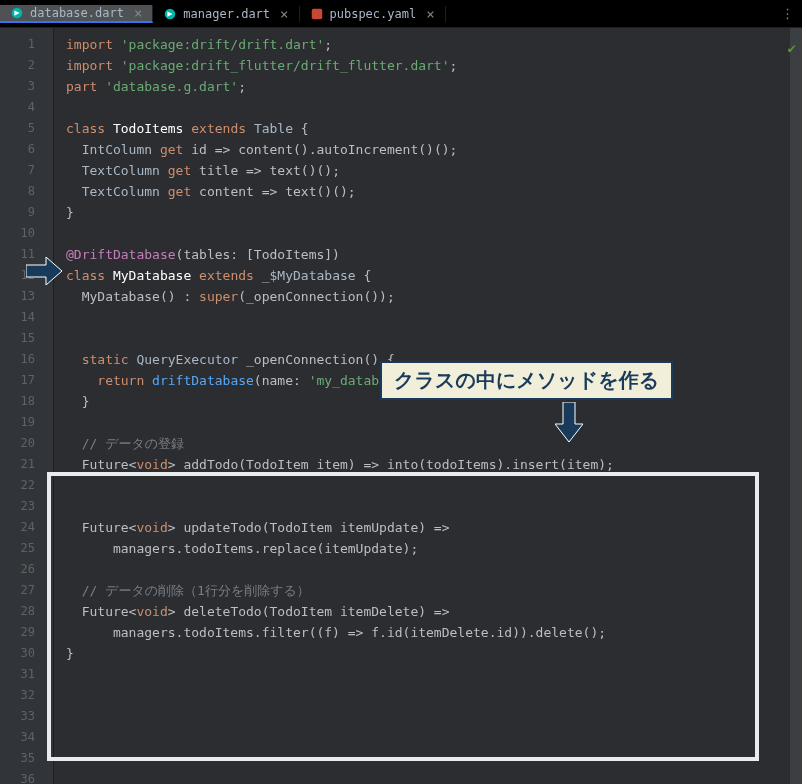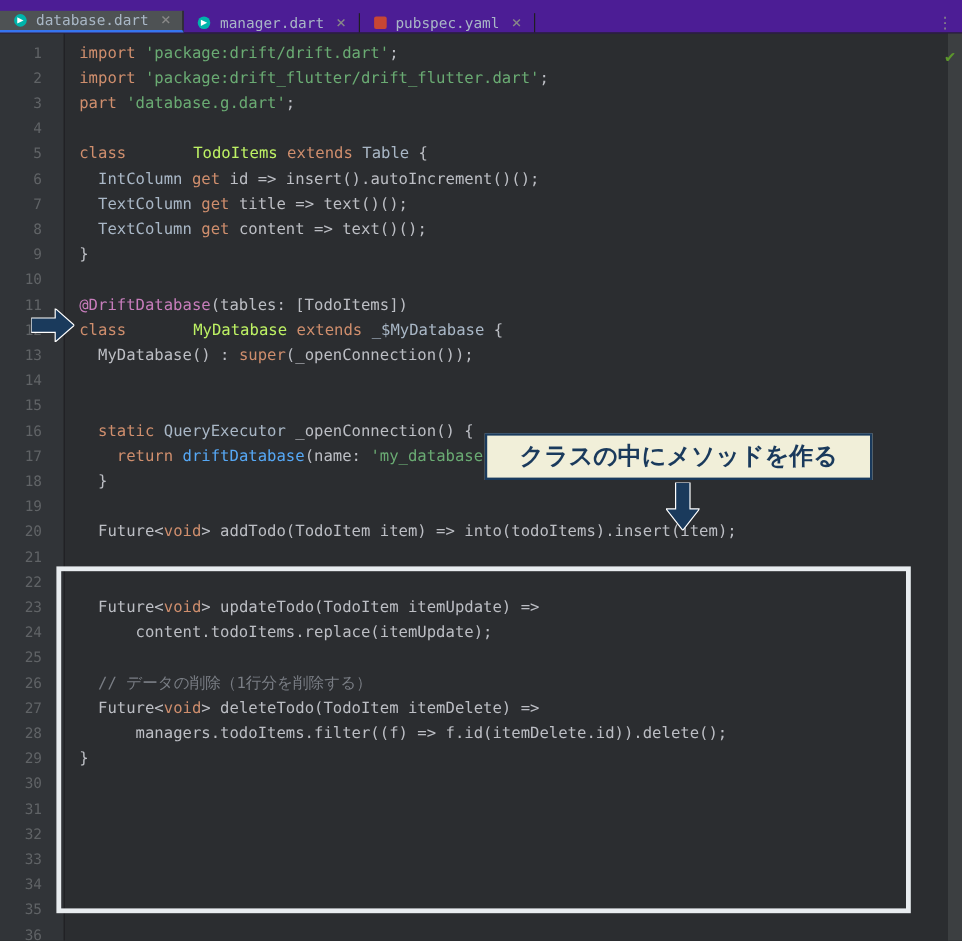--- a/index.html
+++ b/index.html
@@ -10,23 +10,23 @@
   font-family: 'Menlo', 'Consolas', monospace;
   font-size: 13px;
   color: #bcbec4;
   overflow: hidden;
   position: relative;
 }
 
 
 .tab-bar {
   height: 28px;
-  background: #4c1d95;
-  display: flex;
-  align-items: flex-end;
+  background: #000000;
+  display: flex;
+  align-items: center;
   border-bottom: 1px solid #1e1f22;
 }
 .tab {
   display: flex;
   align-items: center;
   gap: 6px;
   padding: 0 10px;
   border-right: 1px solid #1e1f22;
   color: #a9b7c6;
   font-size: 12px;
@@ -83,21 +83,21 @@
 }
 .code-line {
   height: 21px;
   line-height: 21px;
   white-space: pre;
   font-size: 13px;
 }
 
 
 .kw { color: #cf8e6d; }
-.cls { color: #bef264; margin-left: 48px; }
+.cls { color: #ffffff; }
 .ext-cls { color: #a9b7c6; }
 .str { color: #6aab73; }
 .call { color: #56a8f5; }
 .num-lit { color: #2aacb8; }
 .comment { color: #7a7e85; }
 .builtin { color: #c77dbb; }
 
 
 .highlight-box {
   position: absolute;
@@ -107,28 +107,28 @@
   top: 472px;
   width: 712px;
   height: 289px;
   z-index: 5;
 }
 
 
 .callout {
   position: absolute;
   top: 361px;
-  left: 404px;
+  left: 380px;
   background: #f1efd9;
   border: 2px solid #1a3a5c;
   color: #1a3a5c;
   font-family: sans-serif;
   font-size: 20px;
   font-weight: 600;
-  padding: 4px 27px;
+  padding: 4px 12px;
   z-index: 10;
 }
 
 
 .arrow-left {
   position: absolute;
   top: 257px;
   left: 26px;
   z-index: 10;
 }
@@ -231,39 +231,40 @@
     <div class="line-num">35</div>
     <div class="line-num">36</div>
   </div>
 
   <div class="code-area">
     <div class="code-line"><span class="kw">import</span> <span class="str">'package:drift/drift.dart'</span>;</div>
     <div class="code-line"><span class="kw">import</span> <span class="str">'package:drift_flutter/drift_flutter.dart'</span>;</div>
     <div class="code-line"><span class="kw">part</span> <span class="str">'database.g.dart'</span>;</div>
     <div class="code-line"></div>
     <div class="code-line"><span class="kw">class</span> <span class="cls">TodoItems</span> <span class="kw">extends</span> <span class="ext-cls">Table</span> {</div>
-    <div class="code-line">  <span class="ext-cls">IntColumn</span> <span class="kw">get</span> <span>id</span> =&gt; <span>insert().autoIncrement()()</span>;</div>
+    <div class="code-line">  <span class="ext-cls">IntColumn</span> <span class="kw">get</span> <span>id</span> =&gt; <span>content().autoIncrement()()</span>;</div>
     <div class="code-line">  <span class="ext-cls">TextColumn</span> <span class="kw">get</span> <span>title</span> =&gt; <span>text()()</span>;</div>
     <div class="code-line">  <span class="ext-cls">TextColumn</span> <span class="kw">get</span> <span>content</span> =&gt; <span>text()()</span>;</div>
     <div class="code-line">}</div>
     <div class="code-line"></div>
     <div class="code-line"><span class="builtin">@DriftDatabase</span><span>(tables: [TodoItems])</span></div>
     <div class="code-line"><span class="kw">class</span> <span class="cls">MyDatabase</span> <span class="kw">extends</span> <span class="ext-cls">_$MyDatabase</span> {</div>
     <div class="code-line">  <span>MyDatabase() : </span><span class="kw">super</span><span>(_openConnection());</span></div>
     <div class="code-line"></div>
     <div class="code-line"></div>
     <div class="code-line">  <span class="kw">static</span> <span class="ext-cls">QueryExecutor</span> <span>_openConnection</span>() {</div>
     <div class="code-line">    <span class="kw">return</span> <span class="call">driftDatabase</span><span>(name: </span><span class="str">'my_database'</span>);</div>
     <div class="code-line">  }</div>
     <div class="code-line"></div>
+    <div class="code-line">  <span class="comment">// データの登録</span></div>
     <div class="code-line">  <span>Future&lt;</span><span class="kw">void</span><span>&gt; addTodo(TodoItem item) =&gt; into(todoItems).insert(item);</span></div>
     <div class="code-line"></div>
     <div class="code-line"></div>
     <div class="code-line">  <span>Future&lt;</span><span class="kw">void</span><span>&gt; updateTodo(TodoItem itemUpdate) =&gt;</span></div>
-    <div class="code-line">      <span>content.todoItems.replace(itemUpdate);</span></div>
+    <div class="code-line">      <span>managers.todoItems.replace(itemUpdate);</span></div>
     <div class="code-line"></div>
     <div class="code-line">  <span class="comment">// データの削除（1行分を削除する）</span></div>
     <div class="code-line">  <span>Future&lt;</span><span class="kw">void</span><span>&gt; deleteTodo(TodoItem itemDelete) =&gt;</span></div>
     <div class="code-line">      <span>managers.todoItems.filter((f) =&gt; f.id(itemDelete.id)).delete();</span></div>
     <div class="code-line">}</div>
     <div class="code-line"></div>
   </div>
 </div>
 
 <div class="scroll-track"></div>

